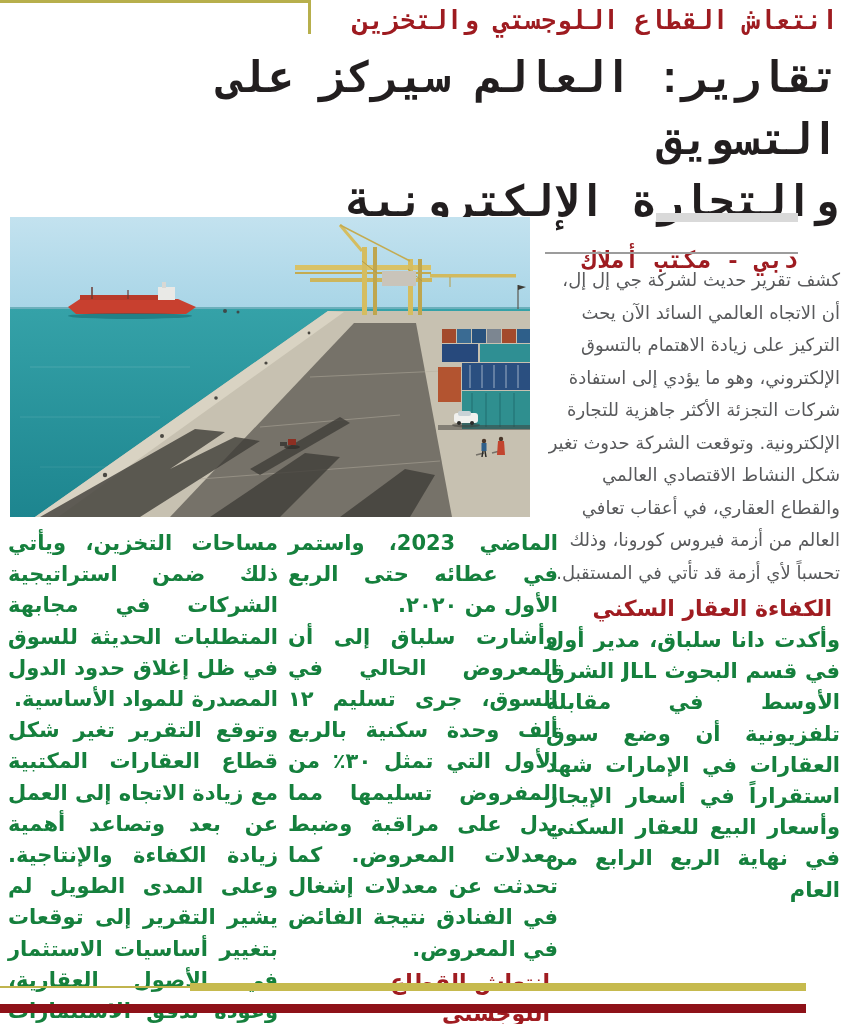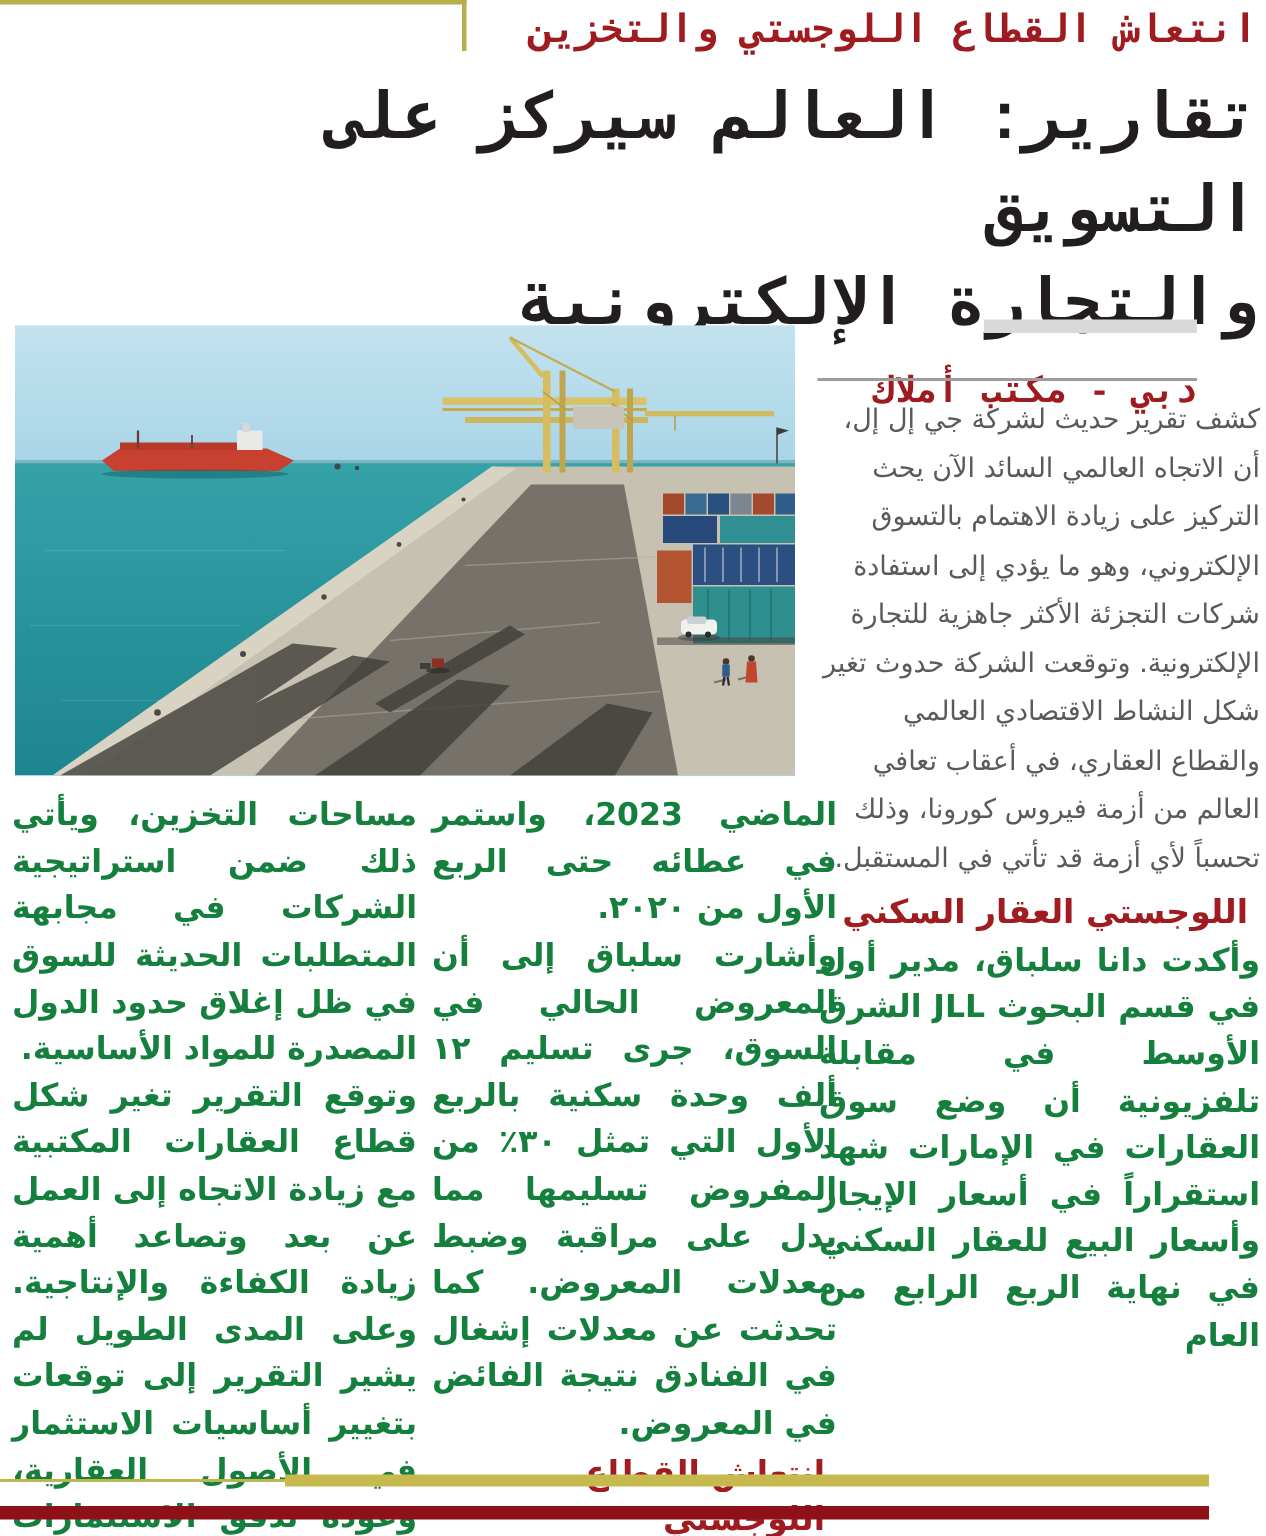--- a/index.html
+++ b/index.html
@@ -171,21 +171,21 @@
     <g>
       <ellipse cx="282" cy="230" rx="8" ry="2" fill="#2e2c28" opacity="0.7"></ellipse>
       <rect x="278" y="222" width="8" height="6" fill="#8c2f22"></rect>
       <rect x="270" y="225" width="7" height="4" fill="#413f3a"></rect>
     </g>
   </svg>
 </figure>
 
 <section class="col col-right">
   <p class="lead">كشف تقرير حديث لشركة جي إل إل، أن الاتجاه العالمي السائد الآن يحث التركيز على زيادة الاهتمام بالتسوق الإلكتروني، وهو ما يؤدي إلى استفادة شركات التجزئة الأكثر جاهزية للتجارة الإلكترونية. وتوقعت الشركة حدوث تغير شكل النشاط الاقتصادي العالمي والقطاع العقاري، في أعقاب تعافي العالم من أزمة فيروس كورونا، وذلك تحسباً لأي أزمة قد تأتي في المستقبل.</p>
-  <h2 class="subhead">اللوجستي العقار السكني</h2>
+  <h2 class="subhead">الكفاءة العقار السكني</h2>
   <p class="bodytxt">وأكدت دانا سلباق، مدير أول في قسم البحوث JLL الشرق الأوسط في مقابلة تلفزيونية أن وضع سوق العقارات في الإمارات شهد استقراراً في أسعار الإيجار وأسعار البيع للعقار السكني في نهاية الربع الرابع من العام</p>
 </section>
 
 <section class="col col-middle">
   <p class="bodytxt">الماضي 2023، واستمر في عطائه حتى الربع الأول من ٢٠٢٠.</p>
   <p class="bodytxt">وأشارت سلباق إلى أن المعروض الحالي في السوق، جرى تسليم ١٢ ألف وحدة سكنية بالربع الأول التي تمثل ٣٠٪ من المفروض تسليمها مما يدل على مراقبة وضبط معدلات المعروض. كما تحدثت عن معدلات إشغال في الفنادق نتيجة الفائض في المعروض.</p>
   <h2 class="subhead">انتعاش القطاع اللوجستي</h2>
 
 </section>
 

